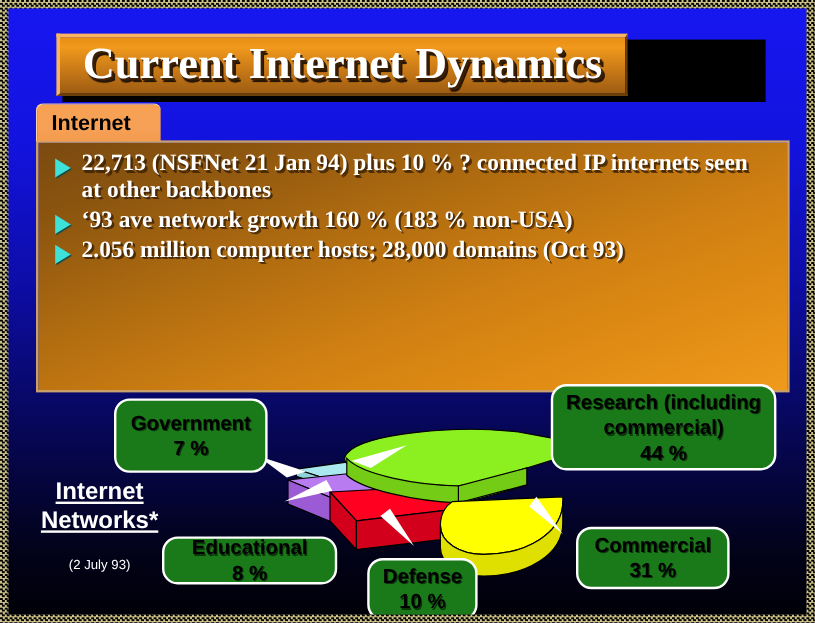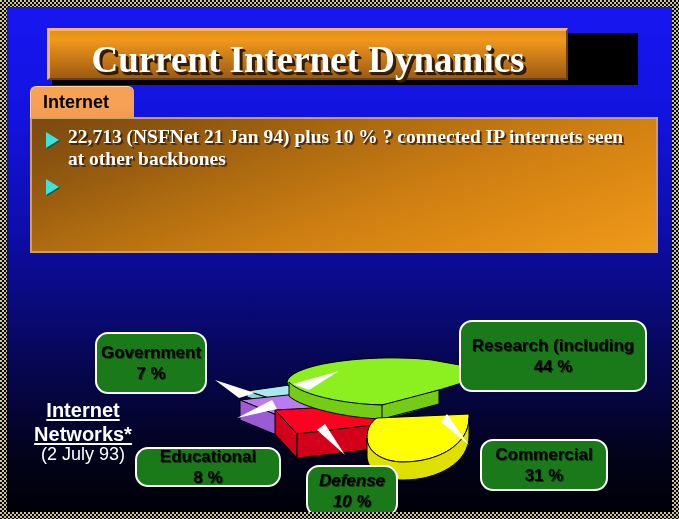--- a/index.html
+++ b/index.html
@@ -25,29 +25,29 @@
     z-index:2;
     overflow:hidden;
   }
 
   
   #title-shadow{
     position:absolute;left:45px;top:26px;width:586px;height:52px;
     background:#000; z-index:3;
   }
   #title-bar{
-    position:absolute;left:40px;top:21px;width:521px;height:52px;
+    position:absolute;left:40px;top:21px;width:476px;height:52px;
     background:linear-gradient(180deg,#e98e12 0%, #f0991c 18%, #c97a18 58%, #9c5c12 100%);
     border-top:3px solid #f7b465;
     border-left:3px solid #f7b465;
     border-right:2px solid #6d3f0a;
     border-bottom:2px solid #6d3f0a;
     box-sizing:border-box;
     z-index:4;
-    display:flex;align-items:flex-end;justify-content:center;
+    display:flex;align-items:center;justify-content:center;
   }
   #title-text{
     font-family:"Liberation Serif","DejaVu Serif",serif;
     font-weight:bold;
     font-size:37px;
     line-height:37px;
     color:#ffffff;
     white-space:nowrap;
     letter-spacing:0px;
     text-shadow:
@@ -64,21 +64,21 @@
     border-top:1px solid #ffd2a5;
     border-left:1px solid #ffd2a5;
     box-sizing:border-box;
     z-index:6;
     display:flex;align-items:center;
   }
   #tab-label{
     color:#000;font-weight:bold;font-size:18px;padding-left:12px;
   }
   #panel{
-    position:absolute;left:23px;top:110px;width:628px;height:136px;
+    position:absolute;left:23px;top:110px;width:628px;height:210px;
     background:linear-gradient(160deg,
         #7b4a10 0%, #8a540f 14%, #b06c10 38%, #cf7f12 60%, #e08c14 80%, #ef9a1b 100%);
     border:2px solid #c9a06a;
     box-sizing:border-box;
     z-index:5;
     padding:7px 20px 0 8px;
   }
   .bullet-row{
     display:flex;align-items:flex-start;
     margin-bottom:3px;
@@ -107,21 +107,21 @@
     position:absolute;left:14px;top:391px;width:124px;
     text-align:center;z-index:7;
   }
   .cap-line{
     color:#fff;font-weight:bold;font-size:20px;line-height:24px;
     text-decoration:underline;
     text-underline-offset:2px;
     white-space:nowrap;
   }
   #cap-date{
-    color:#fff;font-size:18px;line-height:15px;margin-top:1px;
+    color:#fff;font-size:11px;line-height:15px;margin-top:18px;
   }
 
   
   #pie-wrap{
     position:absolute;left:200px;top:345px;width:310px;height:140px;z-index:6;
   }
   #pie-svg{display:block;}
 
   
   .callout{
@@ -160,23 +160,28 @@
     </div>
 
     <div id="panel">
 
       <div class="bullet-row">
         <span class="bullet-tri"></span>
         <span class="bullet-text">22,713 (NSFNet  21 Jan 94)  plus 10 % ?  connected IP internets seen at other backbones</span>
       </div>
 
 
-
       <div class="bullet-row">
         <span class="bullet-tri"></span>
+        <span class="bullet-text">‘93 ave network growth 160 %  (183 % non-USA)</span>
+      </div>
+
+      <div class="bullet-row">
+        <span class="bullet-tri"></span>
+        <span class="bullet-text">2.056 million computer hosts; 28,000 domains  (Oct 93)</span>
       </div>
 
 
     </div>
 
     <div id="caption">
       <div class="cap-line">Internet</div>
       <div class="cap-line">Networks*</div>
       <div id="cap-date">(2 July 93)</div>
     </div>
@@ -234,36 +239,37 @@
     </div>
 
     <svg class="lead" style="left:0;top:305px;width:679px;height:214px;">
       <polygon points="208,68 248,81 232,86" fill="#ffffff"></polygon>
       <polygon points="332,59 286,72 302,78" fill="#ffffff"></polygon>
       <polygon points="230,106 265,88 270,97" fill="#ffffff"></polygon>
       <polygon points="338,143 310,118 318,112" fill="#ffffff"></polygon>
       <polygon points="462,133 434,110 440,102" fill="#ffffff"></polygon>
     </svg>
 
-    <div class="callout" style="left:88px;top:325px;width:112px;height:62px;">
+    <div class="callout" style="left:88px;top:325px;width:128px;height:62px;">
       <span>Government</span>
       <span>7 %</span>
     </div>
 
     <div class="callout" style="left:452px;top:313px;width:188px;height:72px;">
       <span>Research (including</span>
+      <span>commercial)</span>
       <span>44 %</span>
     </div>
 
     <div class="callout" style="left:128px;top:440px;width:146px;height:40px;">
       <span>Educational</span>
       <span>8 %</span>
     </div>
 
-    <div class="callout" style="left:299px;top:458px;width:92px;height:52px;font-style:italic;">
+    <div class="callout" style="left:299px;top:458px;width:92px;height:52px;">
       <span>Defense</span>
       <span>10 %</span>
     </div>
 
     <div class="callout" style="left:473px;top:432px;width:128px;height:52px;">
       <span>Commercial</span>
       <span>31 %</span>
     </div>
 
   </div>

